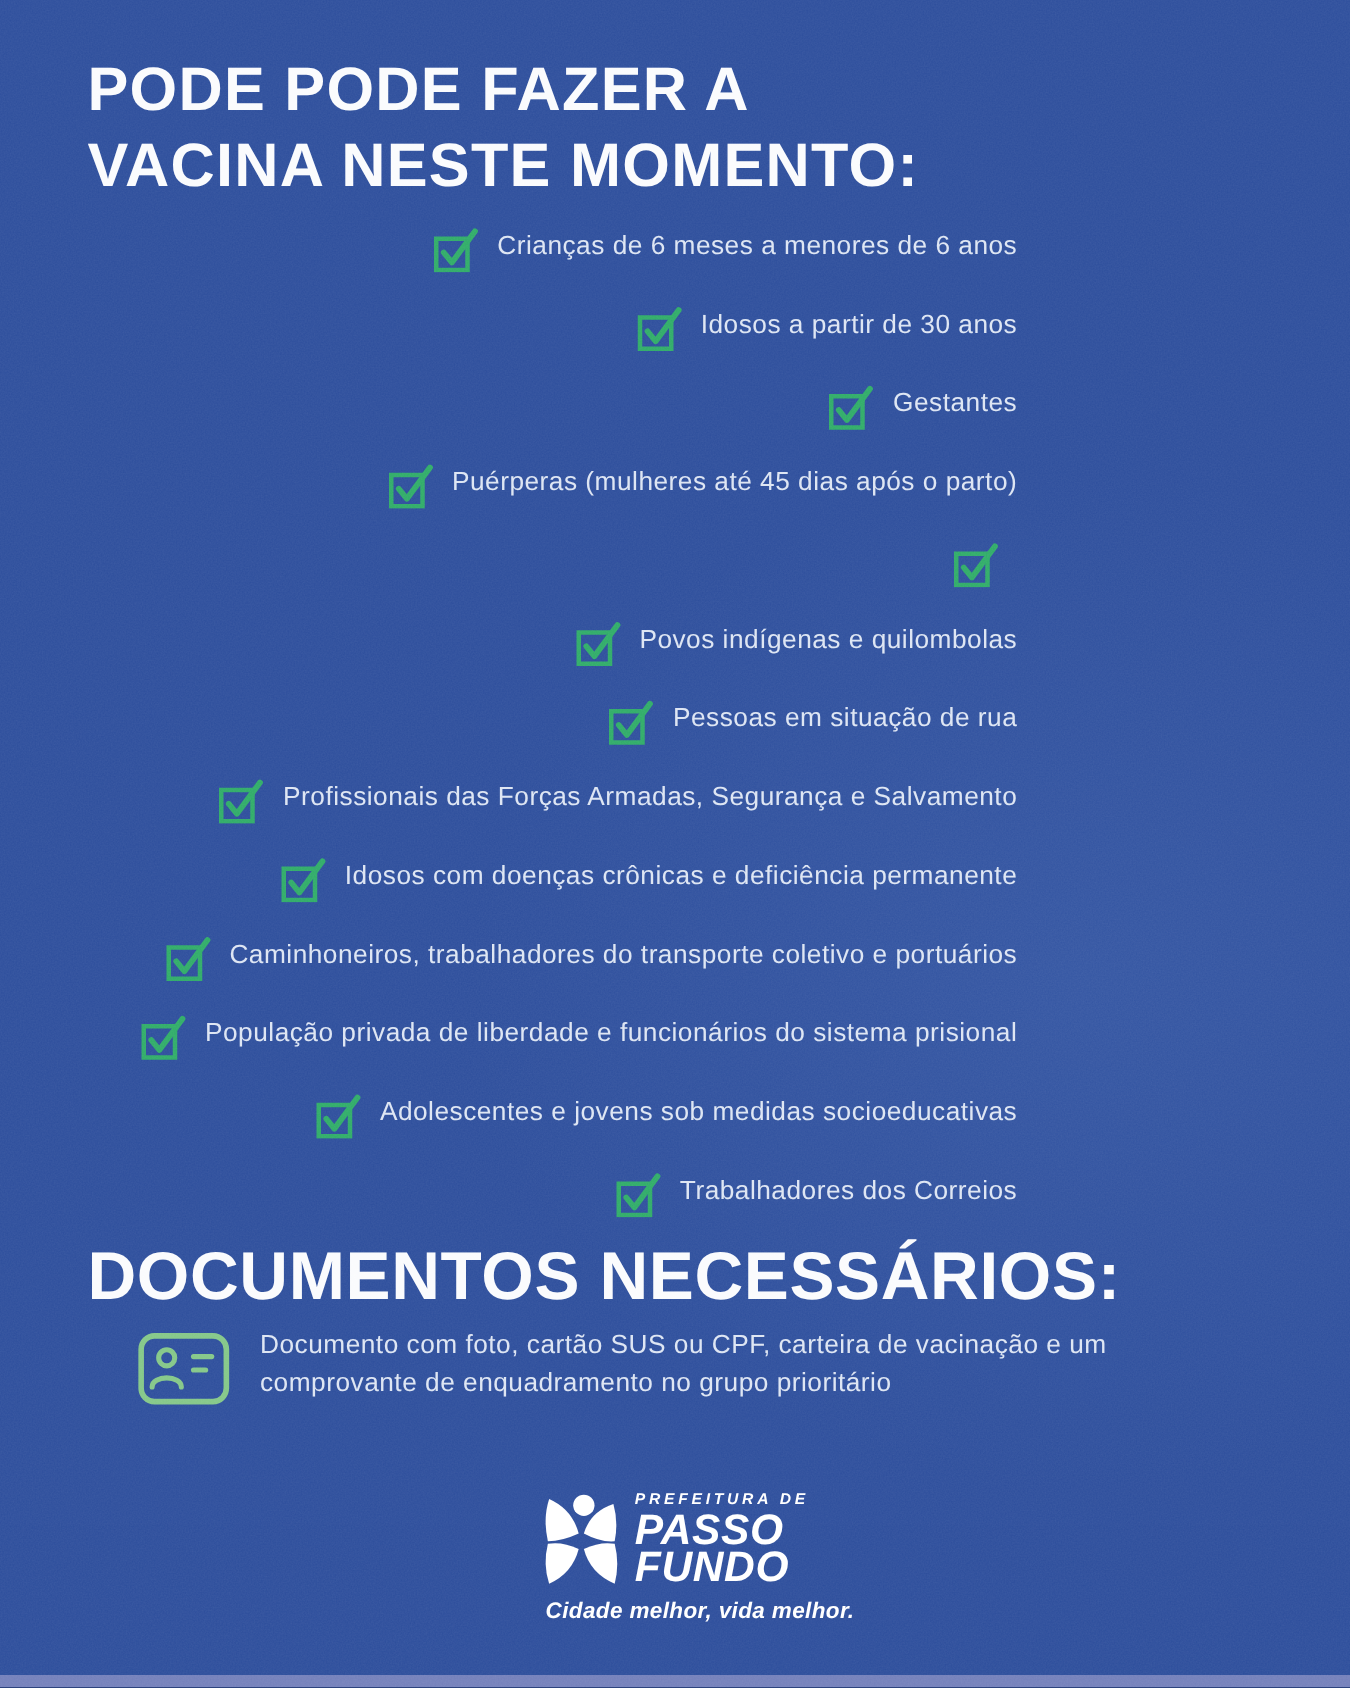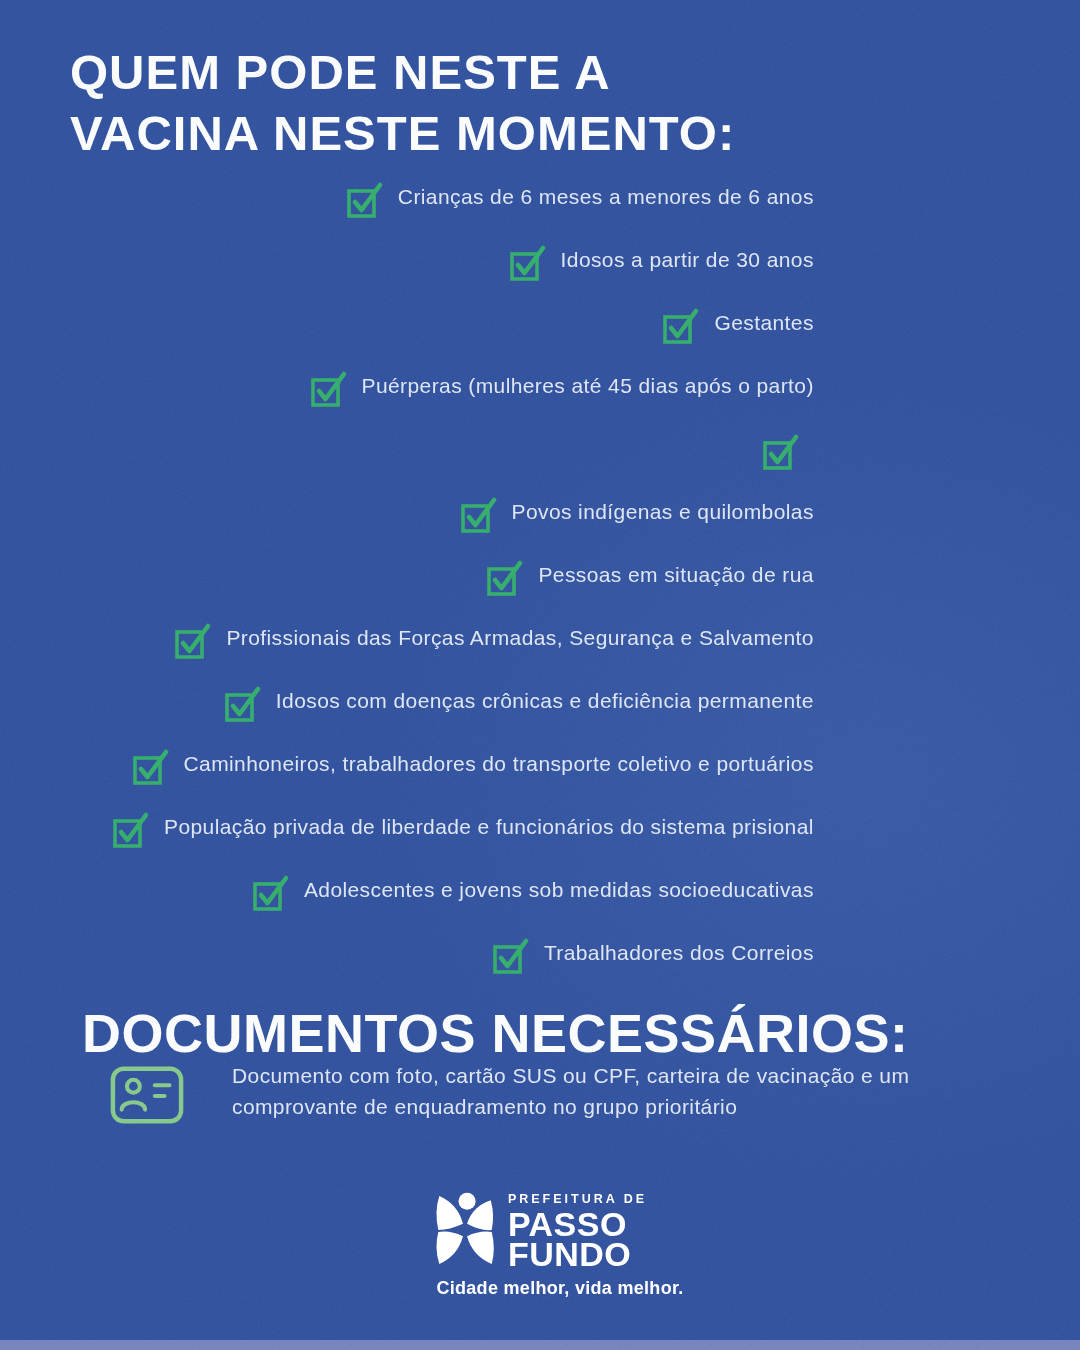--- a/index.html
+++ b/index.html
@@ -42,72 +42,72 @@
     margin-right: 14px;
   }
   .item-label {
     display: block; max-width: 700px;
     font-size: 21px; line-height: 31px;
     letter-spacing: 0.4px; color: #dde5f3;
   }
 
   .docs-heading {
     position: absolute; left: 70px; top: 992px;
-    margin: 12px;
+    margin: 0;
     font-size: 54px; line-height: 58px;
     font-weight: bold; letter-spacing: 0.5px;
     color: #fafbfd;
     text-align: right;
   }
   .docs-row {
     position: absolute; left: 110px; top: 1060px;
-    display: flex; align-items: flex-start; gap: 24px;
+    display: flex; align-items: flex-start;
   }
   .idcard-icon { flex: 0 0 74px; width: 74px; height: 60px; margin-right: 24px; margin-top: 5px; }
   .docs-text {
     width: 714px;
     font-size: 21px; line-height: 31px;
     letter-spacing: 0.4px; color: #dde5f3;
   }
 
   .footer-logo {
     position: absolute; left: 0; right: 0; top: 1192px;
     display: flex; flex-direction: column; align-items: center;
   }
-  .logo-row { display: flex; align-items: flex-start; }
+  .logo-row { display: flex; align-items: flex-end; font-style: italic; }
   .logo-mark { width: 62px; height: 74px; margin-right: 13px; }
   .org-text { display: flex; flex-direction: column; }
   .org-prefix {
     font-size: 12.5px; font-weight: bold; letter-spacing: 3px;
     color: #ffffff; margin-bottom: 3px;
   }
   .org-name {
     font-size: 34px; line-height: 30px; font-weight: bold;
     letter-spacing: 0.5px; color: #ffffff;
   }
   .slogan {
     margin-top: 9px;
-    font-size: 18px; font-weight: bold; 
+    font-size: 18px; font-weight: bold; font-style: italic;
     letter-spacing: 0.3px; color: #ffffff; margin-left: 40px;
   }
 
   .bottom-bar {
     position: absolute; left: 0; right: 0; bottom: 0; height: 10px;
     background: #7480bb;
   }
 </style>
 </head>
 <body>
 
 <div class="poster">
 
   <div class="content">
 
     <h1 class="title">
-      <span>QUEM PODE NESTE A</span>
+      <span>PODE PODE FAZER A</span>
       <span>VACINA NESTE MOMENTO:</span>
     </h1>
 
     <ul class="elig-list">
       <li>
         <svg class="check-icon" viewBox="0 0 38 37">
           <rect x="3" y="10" width="25" height="25" fill="none" stroke="#2fac68" stroke-width="3.6"></rect>
           <polyline points="9,21 15.5,29 34,4" fill="none" stroke="#2fac68" stroke-width="4.6" stroke-linecap="round" stroke-linejoin="round"></polyline>
         </svg>
         <span class="item-label">Crianças de 6 meses a menores de 6 anos</span>

